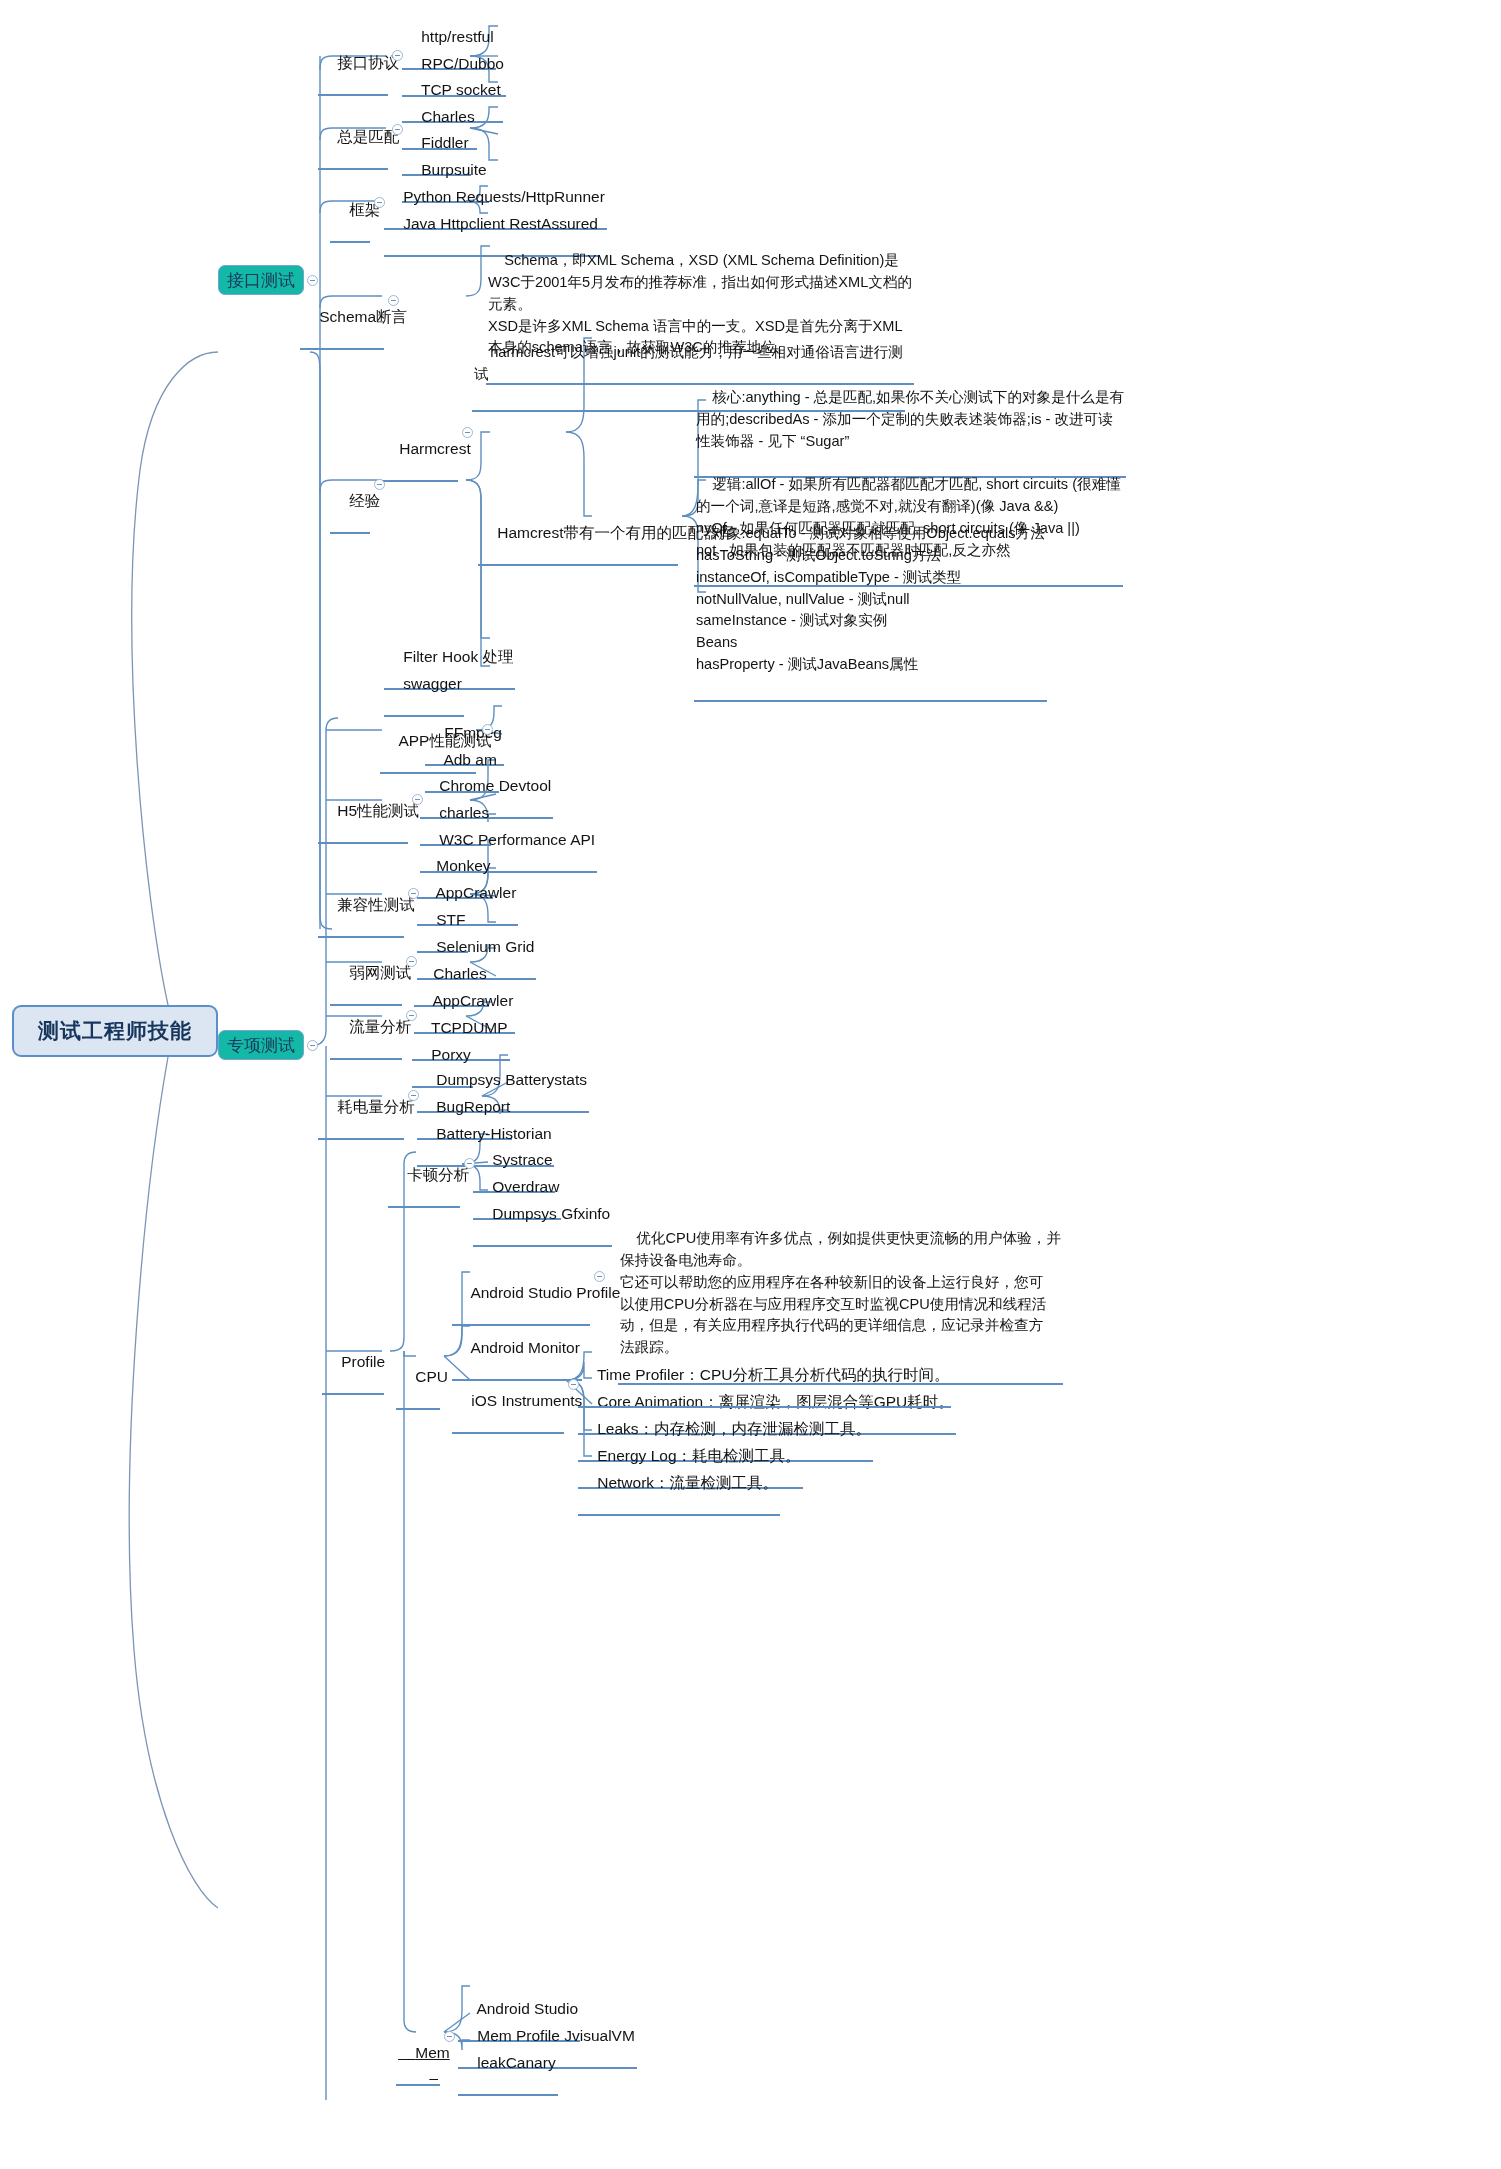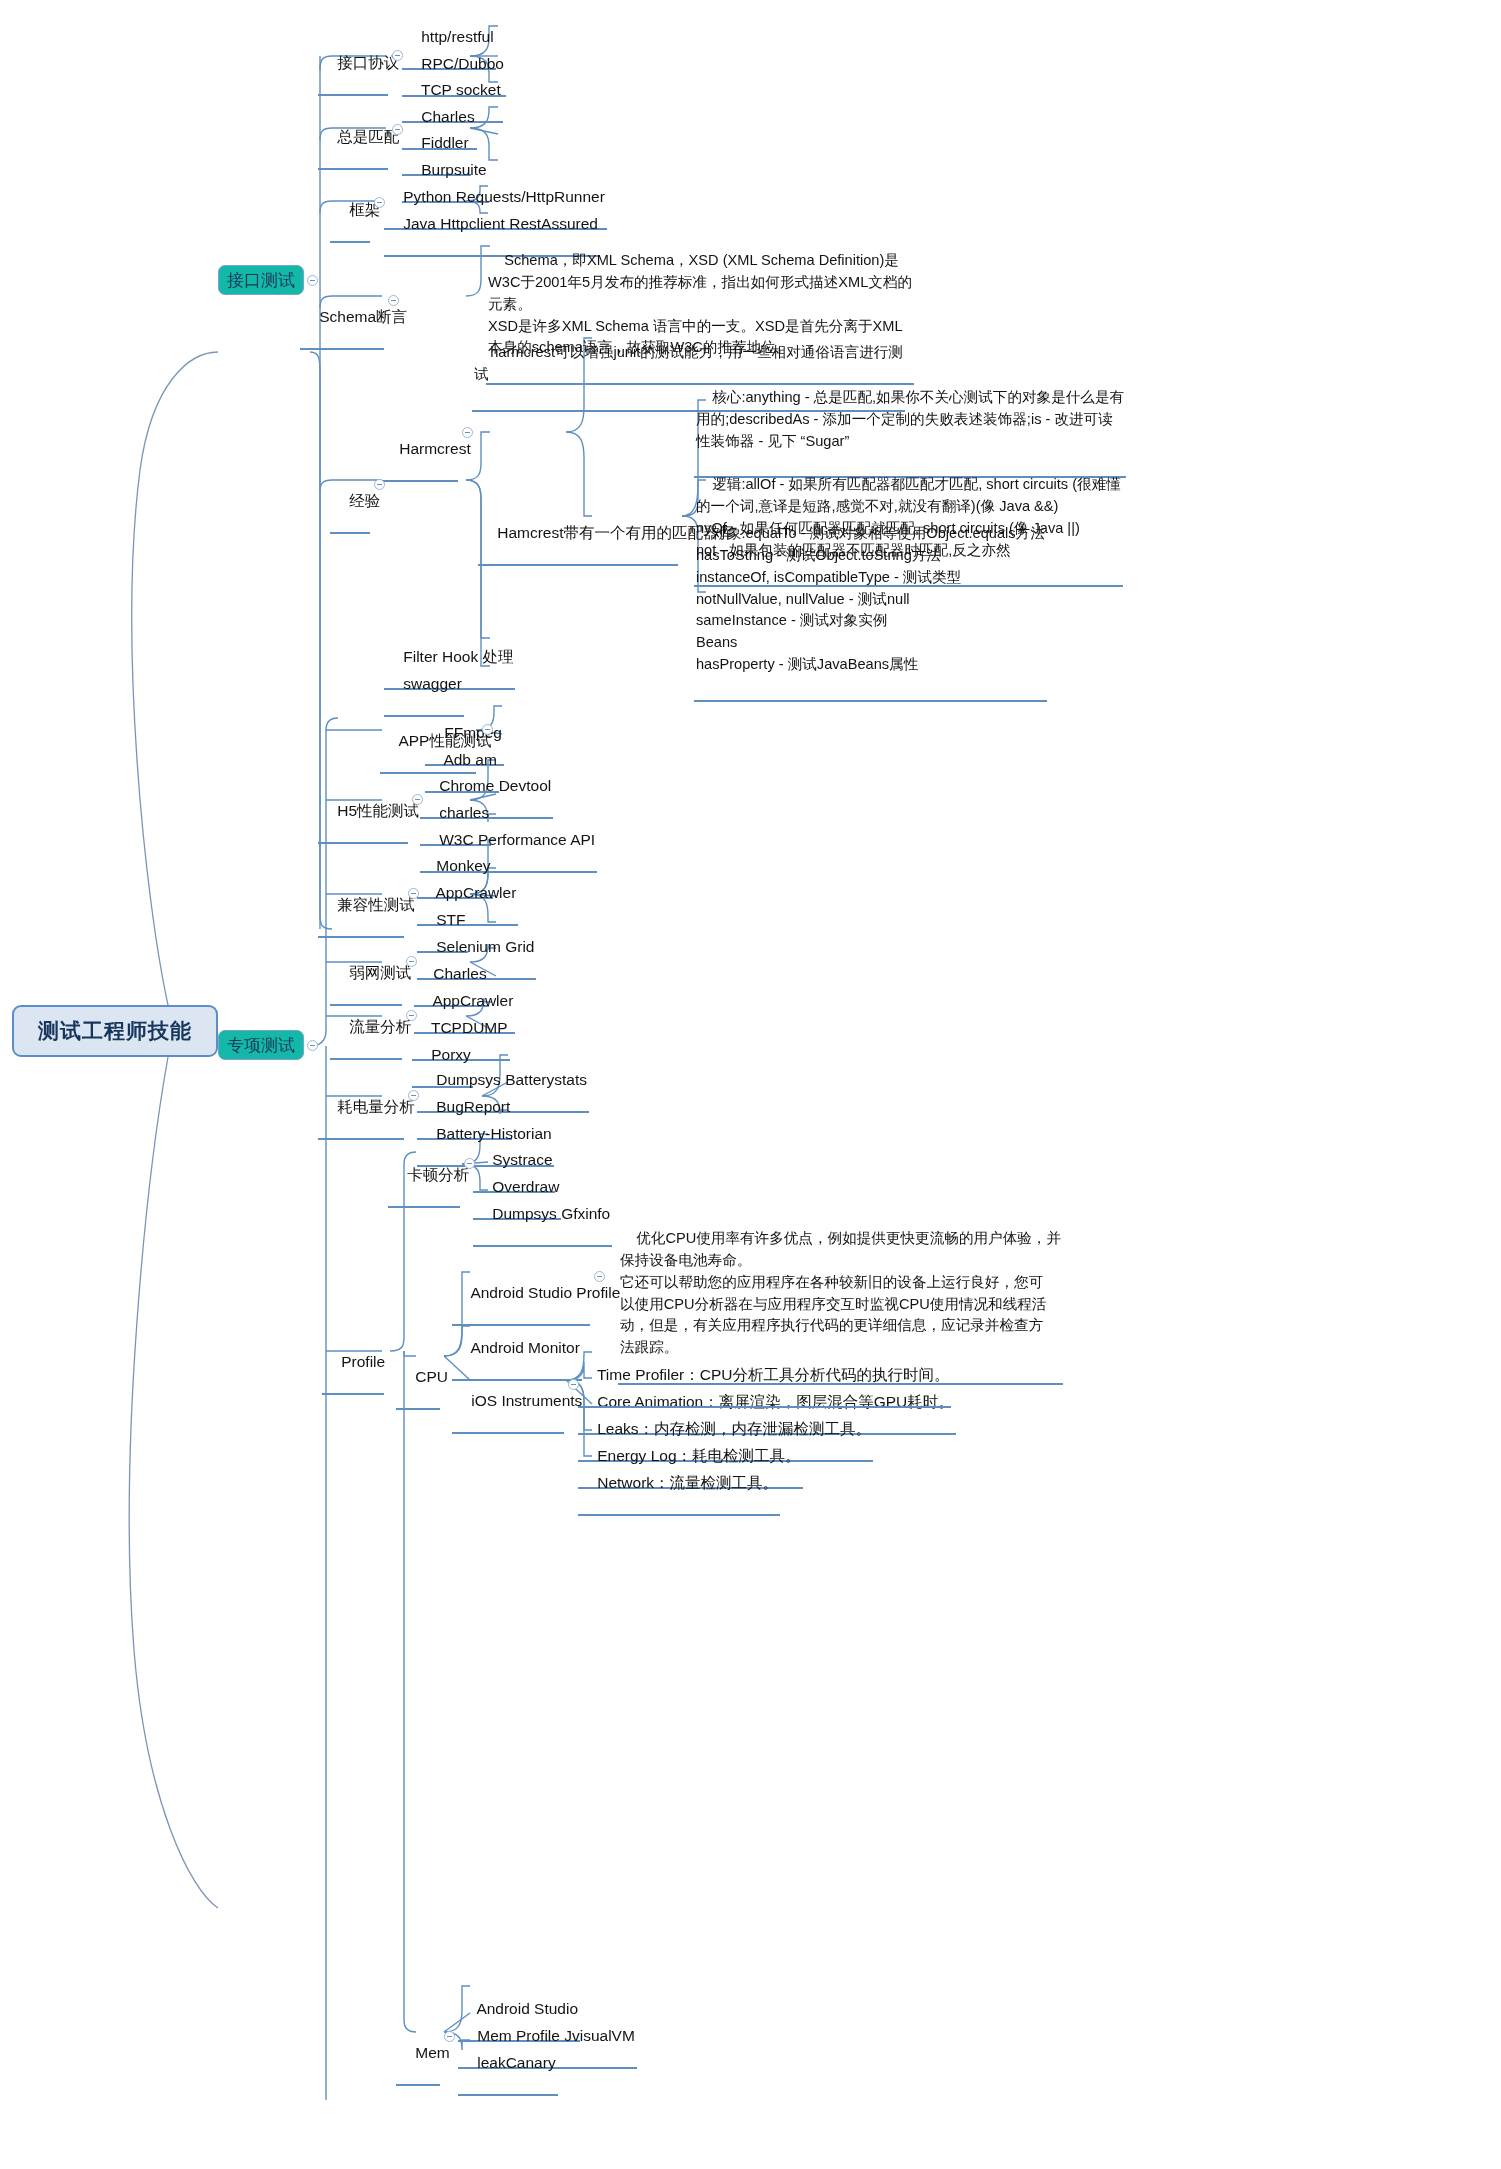--- a/index.html
+++ b/index.html
@@ -449,21 +449,21 @@
   <div class="topic right" style="left:578px; top:1399px;">
     <span>Leaks：内存检测，内存泄漏检测工具。</span>
   </div>
   <div class="topic right" style="left:578px; top:1426px;">
     <span>Energy Log：耗电检测工具。</span>
   </div>
   <div class="topic right" style="left:578px; top:1453px;">
     <span>Network：流量检测工具。</span>
   </div>
 
-  <div class="topic lbl" style="left:396px; top:2023px; width:44px;">
+  <div class="topic lbl" style="left:396px; top:2023px; width:44px;text-decoration:underline;">
     <span>Mem</span>
   </div>
   <div class="handle" style="left:444px; top:2031px;"></div>
   <div class="topic right" style="left:458px; top:1979px;">
     <span>Android Studio</span>
   </div>
   <div class="topic right" style="left:458px; top:2006px;">
     <span>Mem Profile JvisualVM</span>
   </div>
   <div class="topic right" style="left:458px; top:2033px;">

